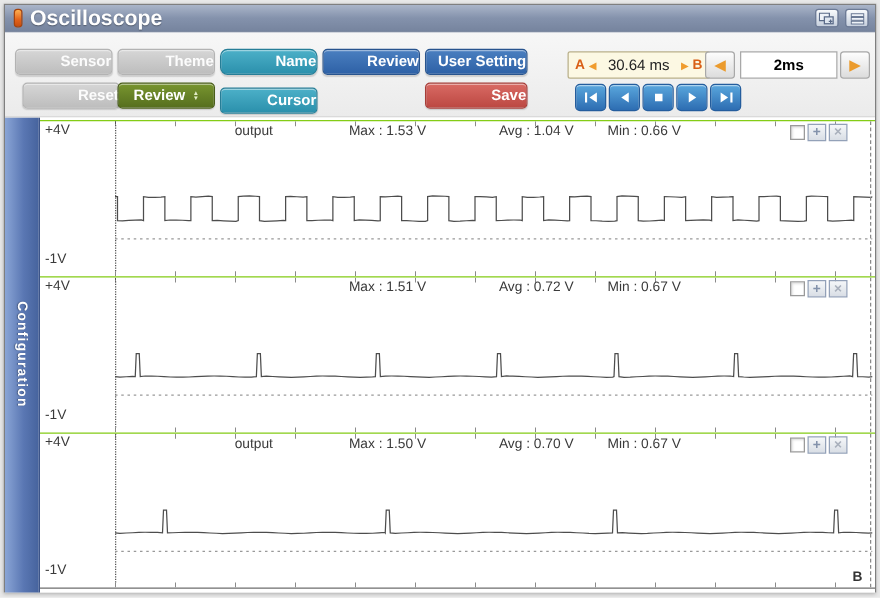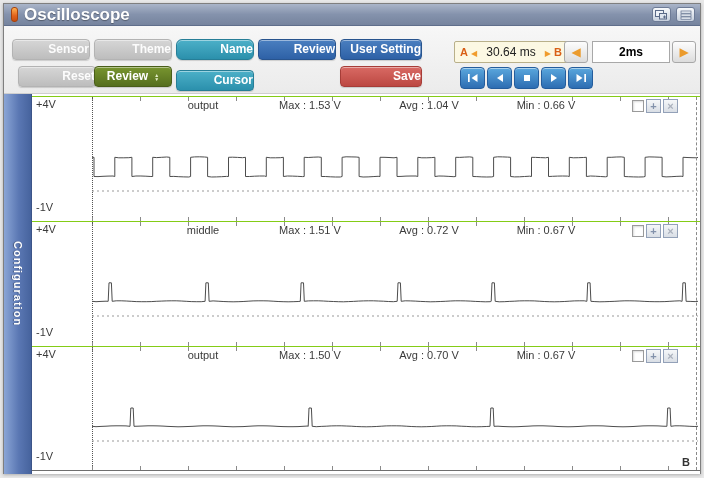--- a/index.html
+++ b/index.html
@@ -55,21 +55,21 @@
   .panel:last-child { border-bottom:1px solid #6e6e6e; }
   .ticks-top, .ticks-bottom { position:absolute; left:60px; right:0; height:4px;
         background:repeating-linear-gradient(90deg,#8a8a8a 0 1px,transparent 1px 48px); }
   .ticks-top { top:0; } .ticks-bottom { bottom:0; }
   .plabel { position:absolute; font-size:11px; color:#3a3a3a; }
   .v-top { left:4px; top:1px; }
   .v-bot { left:4px; bottom:8px; }
   .ch-name  { left:111px; width:120px; top:2px; text-align:center; }
   .stat-max { left:218px; width:120px; top:2px; text-align:center; }
   .stat-avg { left:337px; width:120px; top:2px; text-align:center; }
-  .stat-min { left:454px; width:120px; top:2px; text-align:center; }
+  .stat-min { left:454px; width:120px; top:2px; text-align:left; }
   .ctrls { position:absolute; right:22px; top:2px; display:flex; align-items:center; gap:2px; }
   .chk { width:12px; height:12px; background:#fff; border:1px solid #9a9a9a; box-shadow:inset 1px 1px 2px rgba(0,0,0,.15); cursor:pointer; }
   .mini-btn { width:15px; height:14px; border:1px solid #93a1b8; background:linear-gradient(#f5f7f9,#d9dee5);
               font-size:11px; line-height:12px; text-align:center; color:#8392ab; font-weight:bold; cursor:pointer; }
   .mini-btn.close { color:#a9b0bc; }
   .y-axis { position:absolute; left:60px; top:0; bottom:4px; width:0; border-left:1px dotted #555; }
   .cursor-b { position:absolute; left:664px; top:0; bottom:0; width:0; border-left:1px dashed #8a8a8a; cursor:ew-resize; }
   svg.wave { position:absolute; left:60px; top:0; width:606px; height:125px; }
   .b-label { position:absolute; left:650px; bottom:2px; font-size:11px; color:#333; font-weight:bold; }
 </style>
@@ -188,21 +188,20 @@
             <polyline points="0.0,60.3 2.0,60.3 2.0,79.5 6.0,79.6 11.0,79.3 16.0,79.1 21.0,79.0 22.8,79.5 22.8,60.3 26.8,60.8 31.8,60.8 36.8,60.7 39.9,60.3 39.9,79.5 43.9,79.0 48.9,79.0 53.9,79.2 58.9,79.5 60.7,79.5 60.7,60.3 64.7,60.6 69.7,60.3 74.7,60.0 77.8,60.3 77.8,79.5 81.8,79.4 86.8,79.7 91.8,79.9 96.8,80.0 98.6,79.5 98.6,60.3 102.6,59.9 107.6,59.8 112.6,60.0 115.6,60.3 115.6,79.5 119.6,80.0 124.6,79.9 129.6,79.7 134.6,79.4 136.5,79.5 136.5,60.3 140.5,60.2 145.5,60.4 150.5,60.7 153.5,60.3 153.5,79.5 157.5,79.5 162.5,79.2 167.5,79.0 172.5,79.0 174.3,79.5 174.3,60.3 178.3,60.8 183.3,60.8 188.3,60.7 191.4,60.3 191.4,79.5 195.4,79.0 200.4,79.1 205.4,79.3 210.4,79.6 212.2,79.5 212.2,60.3 216.2,60.5 221.2,60.2 226.2,60.0 229.3,60.3 229.3,79.5 233.3,79.5 238.3,79.8 243.3,80.0 248.3,80.0 250.1,79.5 250.1,60.3 254.1,59.8 259.1,59.9 264.1,60.0 267.1,60.3 267.1,79.5 271.1,80.0 276.1,79.9 281.1,79.6 286.1,79.3 288.0,79.5 288.0,60.3 292.0,60.3 297.0,60.5 302.0,60.8 305.0,60.3 305.0,79.5 309.0,79.4 314.0,79.1 319.0,79.0 324.0,79.0 325.8,79.5 325.8,60.3 329.8,60.8 334.8,60.8 339.8,60.6 342.9,60.3 342.9,79.5 346.9,79.0 351.9,79.1 356.9,79.4 361.9,79.7 363.7,79.5 363.7,60.3 367.7,60.4 372.7,60.1 377.7,59.9 380.8,60.3 380.8,79.5 384.8,79.6 389.8,79.9 394.8,80.0 399.8,79.9 401.6,79.5 401.6,60.3 405.6,59.8 410.6,59.9 415.6,60.1 418.6,60.3 418.6,79.5 422.6,79.9 427.6,79.8 432.6,79.5 437.6,79.2 439.5,79.5 439.5,60.3 443.5,60.4 448.5,60.6 453.5,60.8 456.5,60.3 456.5,79.5 460.5,79.3 465.5,79.1 470.5,79.0 475.5,79.1 477.3,79.5 477.3,60.3 481.3,60.8 486.3,60.7 491.3,60.5 494.4,60.3 494.4,79.5 498.4,79.0 503.4,79.2 508.4,79.5 513.4,79.8 515.2,79.5 515.2,60.3 519.2,60.3 524.2,60.0 529.2,59.9 532.3,60.3 532.3,79.5 536.3,79.7 541.3,79.9 546.3,80.0 551.3,79.9 553.1,79.5 553.1,60.3 557.1,59.9 562.1,60.0 567.1,60.2 570.1,60.3 570.1,79.5 574.1,79.9 579.1,79.7 584.1,79.4 589.1,79.2 591.0,79.5 591.0,60.3 595.0,60.5 600.0,60.7 605.0,60.8 606.0,60.3" fill="none" stroke="#4d4d4d" stroke-width="1"></polyline>
           </svg>
         <div class="cursor-b"></div>
         <span class="plabel v-bot">-1V</span>
         <div class="ticks-bottom"></div>
       </div>
 
       <div class="panel">
         <div class="ticks-top"></div>
         <span class="plabel v-top">+4V</span>
-        <span class="plabel ch-name">middle</span>
         <span class="plabel stat-max">Max : 1.51 V</span>
         <span class="plabel stat-avg">Avg : 0.72 V</span>
         <span class="plabel stat-min">Min : 0.67 V</span>
         <div class="ctrls">
           <div class="chk"></div>
           <div class="mini-btn">+</div>
           <div class="mini-btn close">×</div>
         </div>
         <div class="y-axis"></div>
         <svg class="wave" viewBox="0 0 606 125">

